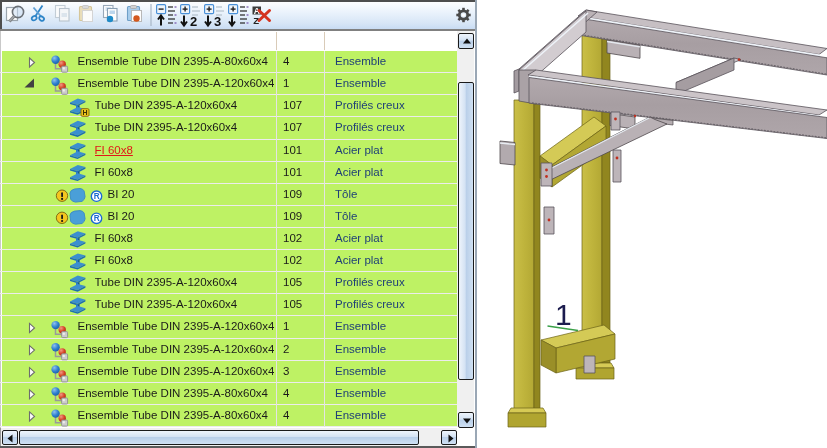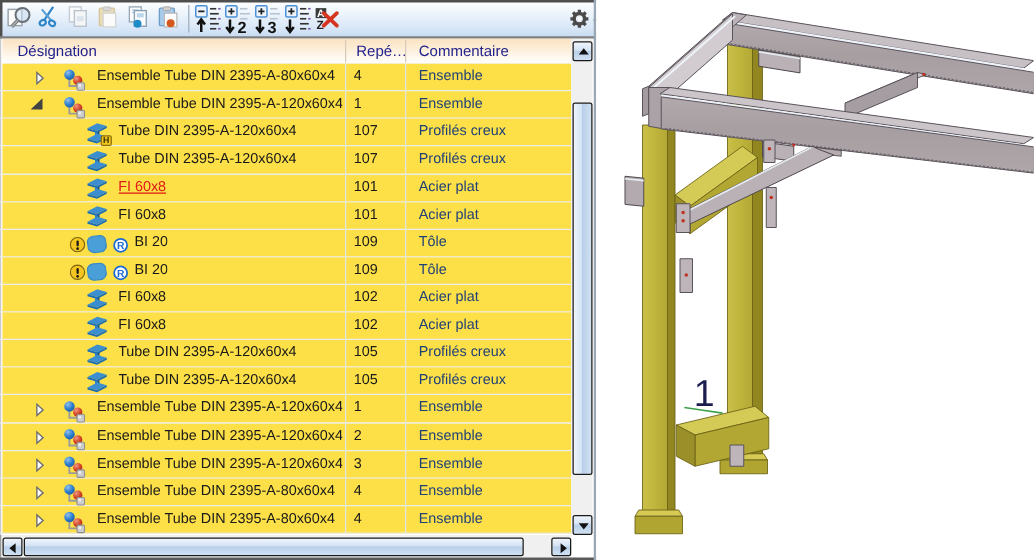--- a/index.html
+++ b/index.html
@@ -10,45 +10,40 @@
  background:linear-gradient(to bottom,#fdfeff 0%,#e8f1fb 40%,#d6e5f6 75%,#c9dcf3 92%,#bfd5ef 100%);
  border-top:2px solid #4e4e4e;border-left:2px solid #4e4e4e;box-sizing:border-box;}
 #grid{position:absolute;left:0;top:31px;width:477px;height:417px;background:#fff;border-left:1px solid #c9c9c9;box-sizing:border-box;}
 #gridtop{position:absolute;left:0;top:29px;width:477px;height:2px;background:#808080;}
 #header{position:absolute;left:2px;top:31px;width:455px;height:20px;
  background:linear-gradient(to bottom,#fbe3c3 0%,#fcecd5 35%,#fef7ec 70%,#ffffff 100%);}
 #header .ht{position:absolute;top:3px;font-size:12px;color:#22228c;}
 #header{border-bottom:1px solid #d8d0c4;box-sizing:content-box;}
 .hsep{position:absolute;top:32px;width:1px;height:18px;background:#d9cbb8;}
 .vline{position:absolute;top:51px;width:1px;height:376px;background:#e4e4e4;}
-.row{position:absolute;left:2px;width:455px;height:22px;background:#fde047;}
+.row{position:absolute;left:2px;width:455px;height:22px;background:#bef264;}
 .rsep{position:absolute;left:0px;width:457px;height:1px;background:#ececec;}
 .ct{position:absolute;font-size:11.5px;color:#1a1a1a;top:4px;white-space:nowrap;}
 .cm{color:#1f3f77;}
 .red{color:#e01818;text-decoration:underline;}
 #vsb{position:absolute;left:457px;top:31px;width:17px;height:396px;background:#f0f0f0;}
 #hsb{position:absolute;left:0px;top:428px;width:457px;height:18px;background:#f0f0f0;border-left:1px solid #9a9a9a;box-sizing:border-box;}
 .sbtn{position:absolute;background:linear-gradient(to bottom,#eef4fb 0%,#d3e2f3 45%,#b9cfe9 50%,#cfe0f2 100%);border:1.5px solid #1a1a1a;border-radius:2px;box-sizing:border-box;}
 .sbtnh{background:linear-gradient(to right,#eef4fb 0%,#d3e2f3 45%,#b9cfe9 50%,#cfe0f2 100%);}
 #panelborder{position:absolute;left:475px;top:0;width:2px;height:448px;background:#9aa7b5;}
 #botborder{position:absolute;left:0;top:446px;width:477px;height:2px;background:#5a5a5a;}
 #right{position:absolute;left:477px;top:0;width:350px;height:448px;background:#fff;}
 </style>
 </head>
 <body>
 <div id="app">
  <div id="left">
   <div id="toolbar"></div>
   <div id="gridtop"></div>
   <div id="grid"></div>
-  <div id="header">
-    <span class="ht" style="left:12px">Désignation</span>
-    <span class="ht" style="left:283px">Repé…</span>
-    <span class="ht" style="left:333px">Commentaire</span>
-  </div>
   <div class="hsep" style="left:276px"></div>
   <div class="hsep" style="left:324px"></div>
   <div id="rows">
         <div class="row" style="top:51.0px">
           <span class="ct" style="left:75.5px;max-width:202.5px;overflow:hidden;display:inline-block">Ensemble Tube DIN 2395-A-80x60x4</span>
           <span class="ct" style="left:281px">4</span>
           <span class="ct cm" style="left:333px">Ensemble</span>
         </div>
         <div class="rsep" style="top:72.1px"></div>
         <div class="row" style="top:73.1px">

